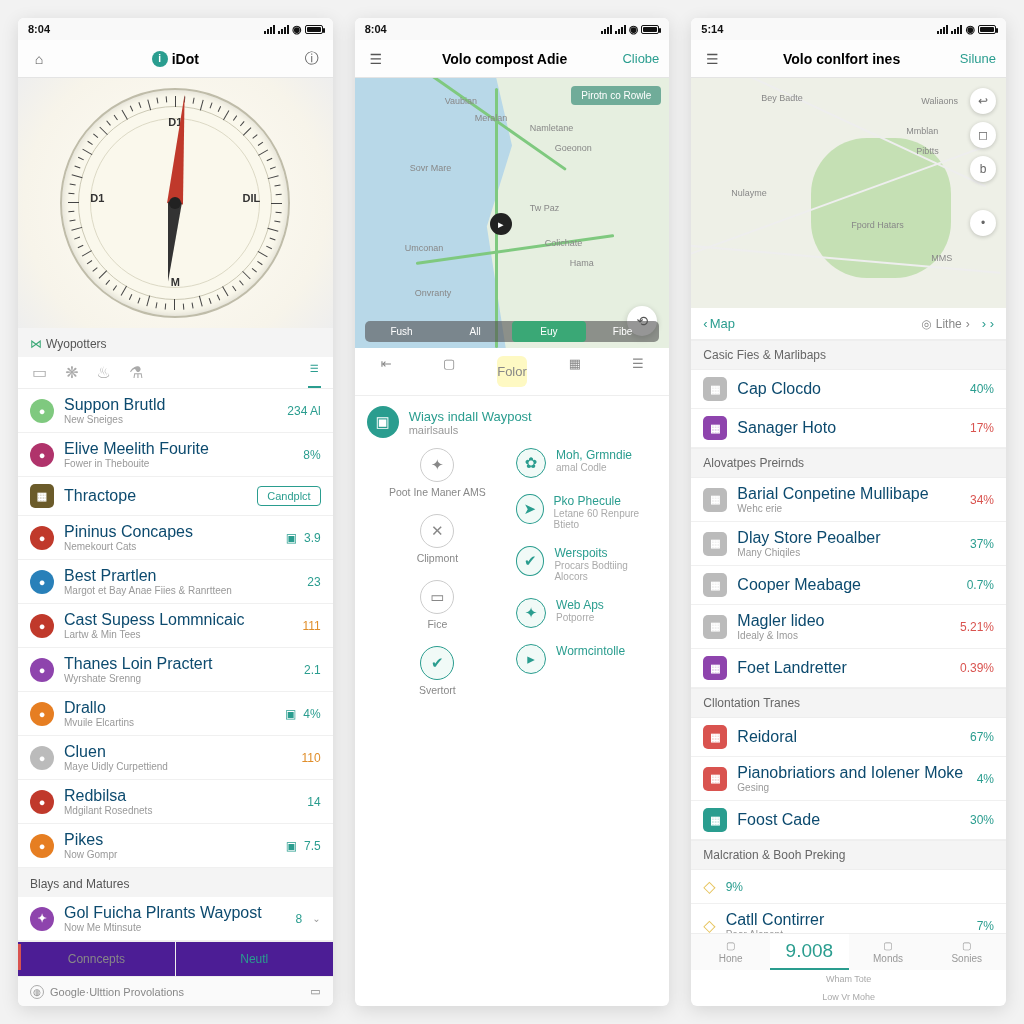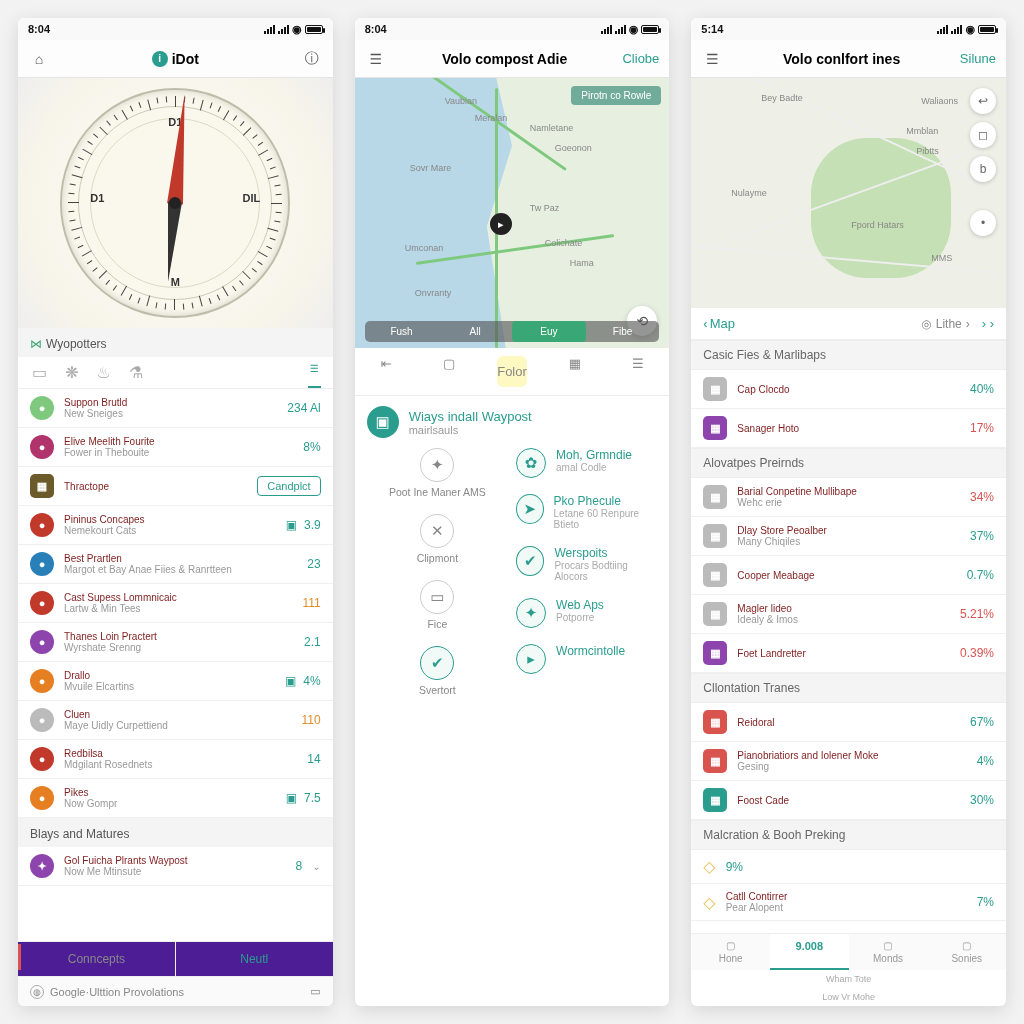--- a/index.html
+++ b/index.html
@@ -70,21 +70,21 @@
 .sect-head { font-size:12px; color:#555; padding: 9px 12px 6px; display:flex; justify-content:space-between; align-items:center; background:#f4f4f4;}
 .mini-tabs { display:flex; gap:14px; padding:0 12px; color:#aaa; font-size:16px; border-bottom:1px solid #eee;}
 .mini-tabs span { padding:6px 2px; }
 .mini-tabs .act { color:#2a9d8f; border-bottom:2px solid #2a9d8f;}
 
 .scroller { flex:1; overflow-y:auto; overflow-x:hidden; }
 .row { display:flex; align-items:center; gap:10px; padding:7px 12px; border-bottom:1px solid #f0f0f0; font-size:12px; background:#fff;}
 .avatar { width:24px;height:24px;border-radius:50%;display:flex;align-items:center;justify-content:center;font-size:11px;font-weight:600;color:#fff;flex-shrink:0;}
 .avatar.sq{border-radius:5px}
 .row .meta { flex:1; min-width:0;}
-.row .title { font-weight:500; color:#7f1d1d; font-size:10px;}
+.row .title { font-weight:500; color:#0c4a6e; font-size:16px;}
 .row .sub { font-size:10px; color:#999; }
 .row .val { font-size:12px; font-weight:500; color:#2a9d8f; display:flex;align-items:center;gap:4px;}
 .row .val.red{color:#d9534f}
 .row .val.orange{color:#e08e2b}
 .row .val.teal{color:#2a9d8f}
 .cam{font-size:12px;color:#2a9d8f;margin-right:3px}
 
 .pill-btn { border:1px solid #2a9d8f; color:#2a9d8f; padding:3px 9px; border-radius:4px; font-size:11px; background:#fff;}
 
 .seg-tabs { display:flex; background:#4c1d95; border-top:1px solid #eee; }
@@ -137,21 +137,21 @@
 .breadcrumb .grow{flex:1}
 
 .sect3{font-size:12px;color:#666;background:#f4f4f4;padding:7px 12px;border-bottom:1px solid #eee;border-top:1px solid #eee}
 
 .map3-fabs{position:absolute;right:10px;top:10px;display:flex;flex-direction:column;gap:8px}
 .map3-fabs .f{width:26px;height:26px;border-radius:50%;background:#fff;box-shadow:0 1px 4px rgba(0,0,0,0.2);display:flex;align-items:center;justify-content:center;font-size:12px;color:#666}
 
 .tabbar{display:flex;border-top:1px solid #eee;background:#fafafa}
 .tabbar>div{flex:1;text-align:center;padding:6px 0;font-size:10px;color:#999;display:flex;flex-direction:column;align-items:center;gap:2px}
 .tabbar>div.act{color:#2a9d8f;background:#fff;box-shadow:0 -2px 0 #2a9d8f inset}
-.tabbar .num{font-size:11px;font-weight:700}
+.tabbar .num{font-size:19px;font-weight:400}
 
 .footnote{font-size:9px;color:#aaa;text-align:center;padding:4px 0}
 </style>
 </head>
 <body>
 
 <div class="phone">
   <div class="status-bar">
     <span>8:04</span>
     <div class="status-icons">

